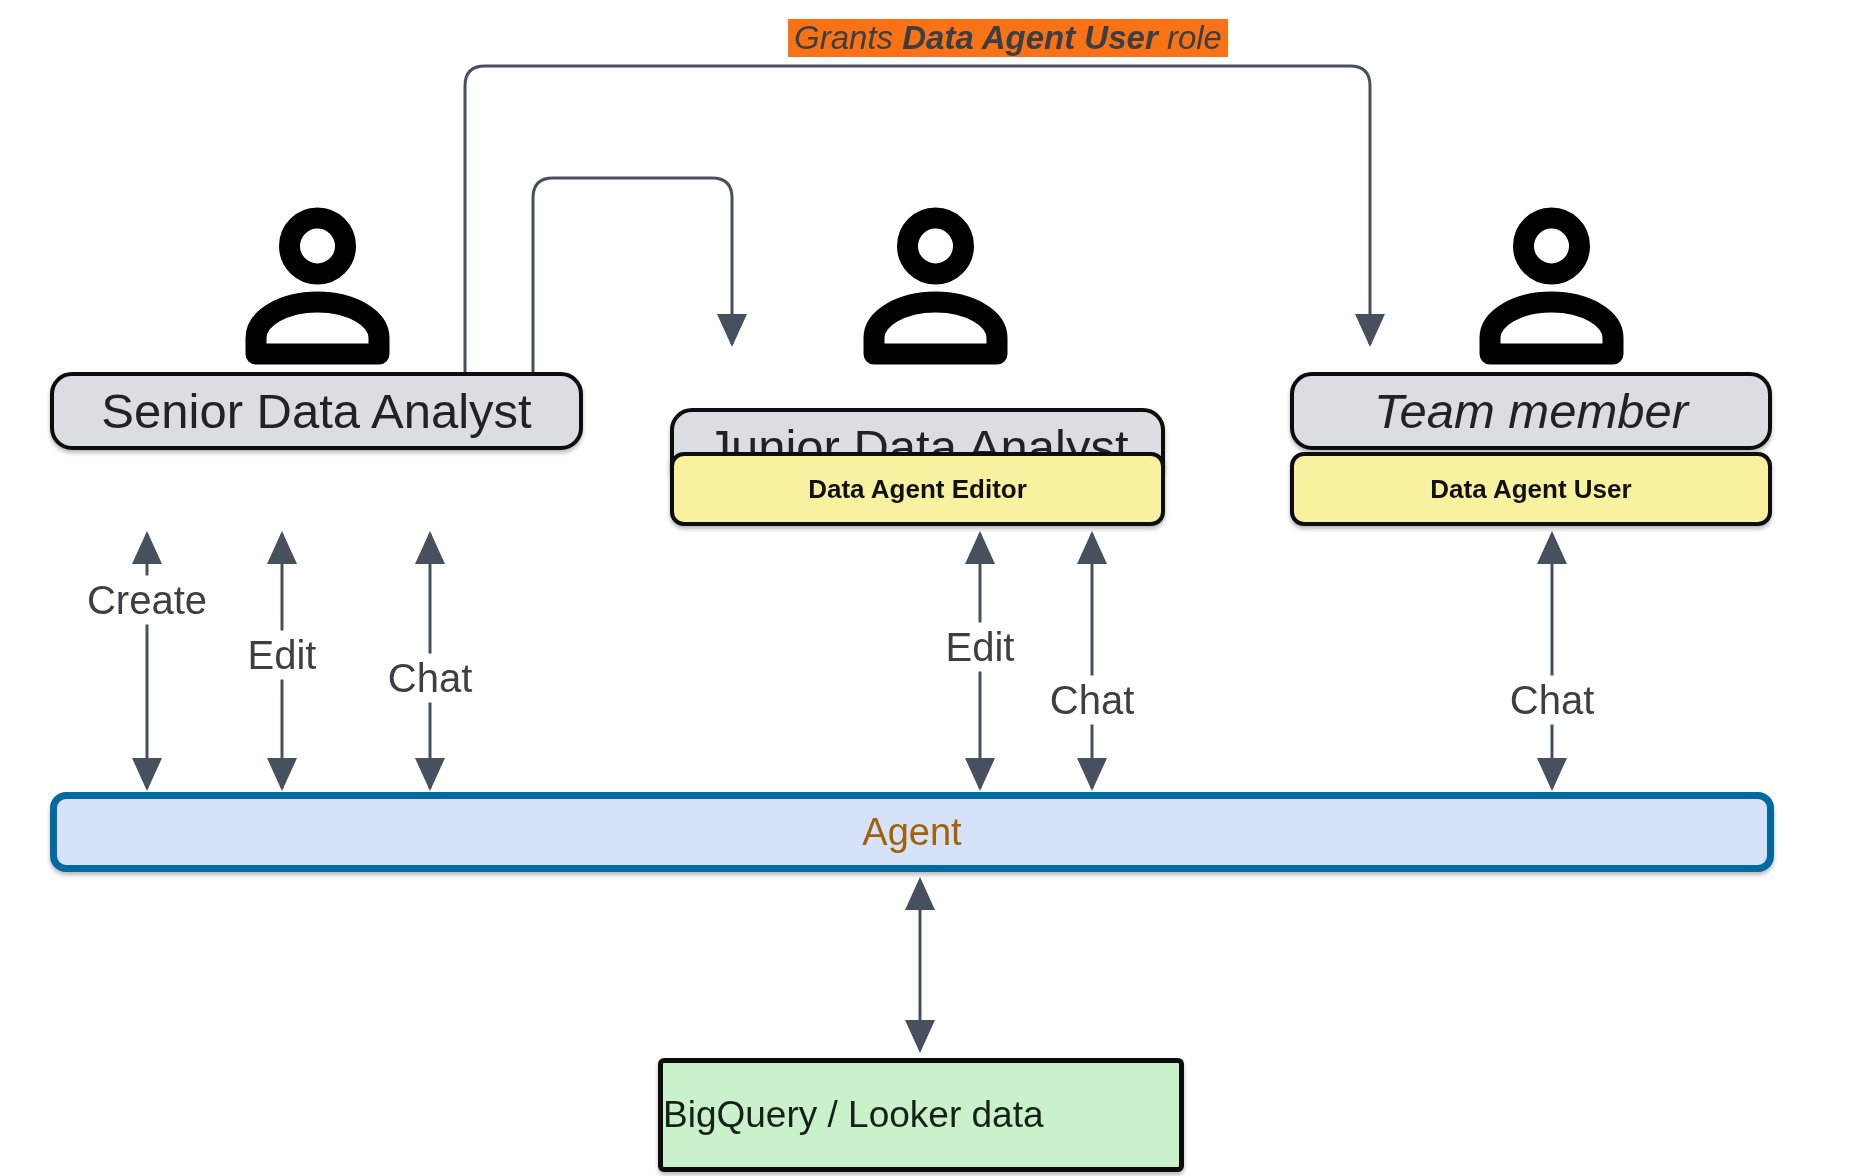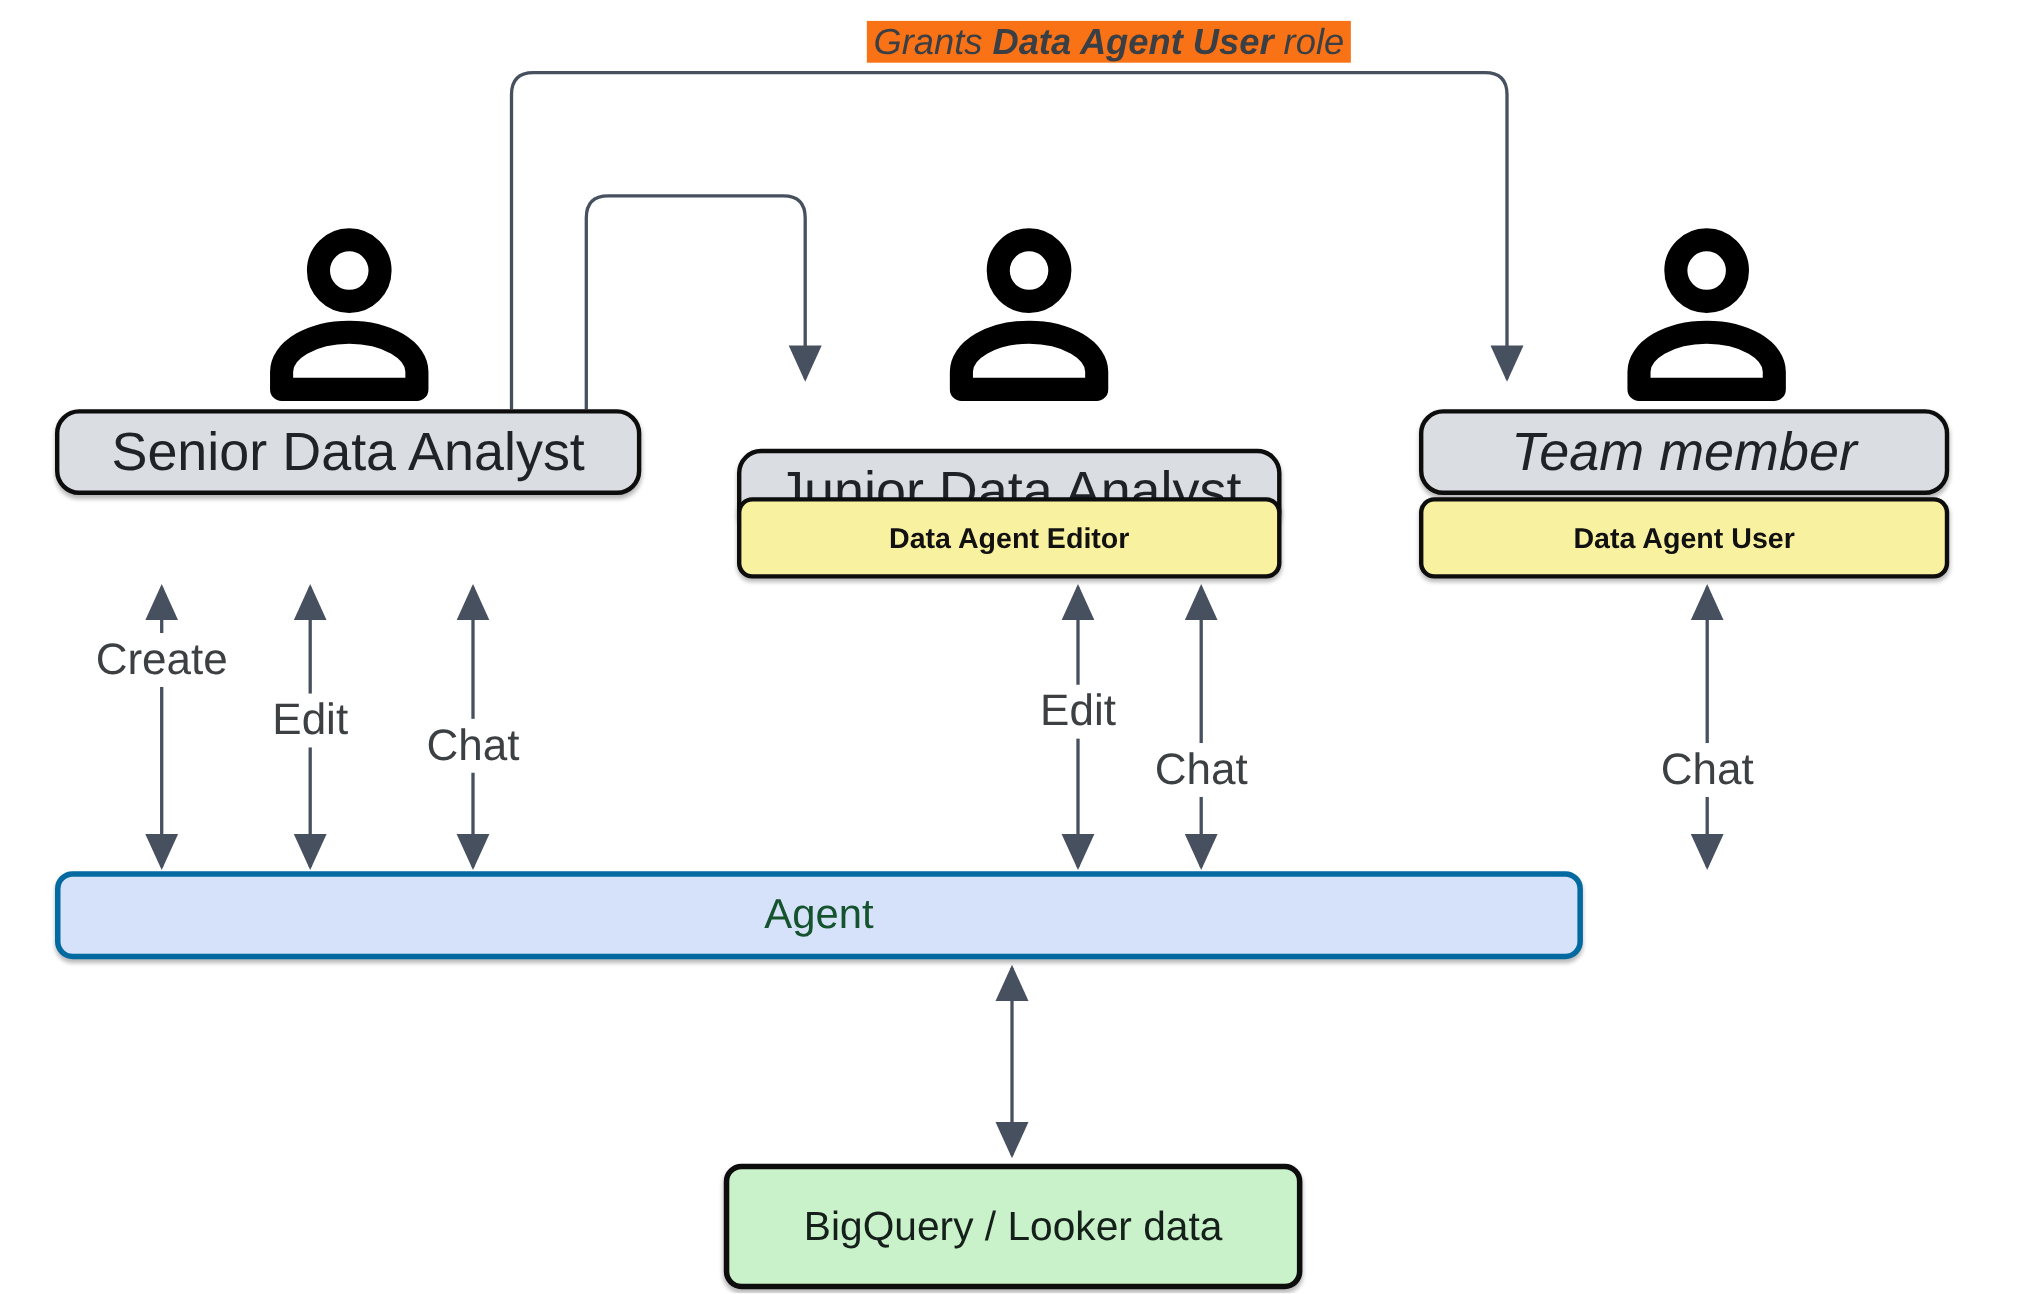--- a/index.html
+++ b/index.html
@@ -24,32 +24,32 @@
   }
   .role-box{
     position:absolute;display:flex;flex-direction:column;align-items:center;justify-content:center;
     background:var(--role-fill,#f8f1a0);
     border:4px solid #0d0d0d;border-radius:14px;
     box-shadow:0 3px 4px rgba(0,0,0,.28);
     font-size:26px;font-weight:bold;color:#111;box-sizing:border-box;
     line-height:31px;text-align:center;
   }
   .agent-bar{
-    position:absolute;left:50px;top:792px;width:1389px;height:80px;
+    position:absolute;left:50px;top:792px;width:1724px;height:80px;
     display:flex;align-items:center;justify-content:center;
     background:var(--agent-fill,#d6e2fa);
-    border:5px solid #0369a1;border-radius:16px;
+    border:7px solid #0369a1;border-radius:16px;
     box-shadow:0 3px 4px rgba(0,0,0,.28);
-    font-size:38px;color:#14532d;box-sizing:border-box;
+    font-size:38px;color:#a16207;box-sizing:border-box;
   }
   .data-box{
     position:absolute;left:658px;top:1058px;width:526px;height:114px;
-    display:flex;align-items:center;justify-content:center;
+    display:flex;align-items:center;
     background:var(--data-fill,#c9f2ca);
-    border:5px solid #0d0d0d;border-radius:16px;
+    border:5px solid #0d0d0d;border-radius:6px;
     box-shadow:0 3px 4px rgba(0,0,0,.28);
     font-size:37px;color:#15201a;box-sizing:border-box;
   }
   
   .person{position:absolute;width:147px;height:158px;}
   .icon-stroke{stroke:#000;}
   
   .action-label{
     position:absolute;transform:translate(-50%,-50%);
     background:#fff;padding:2px 10px;

